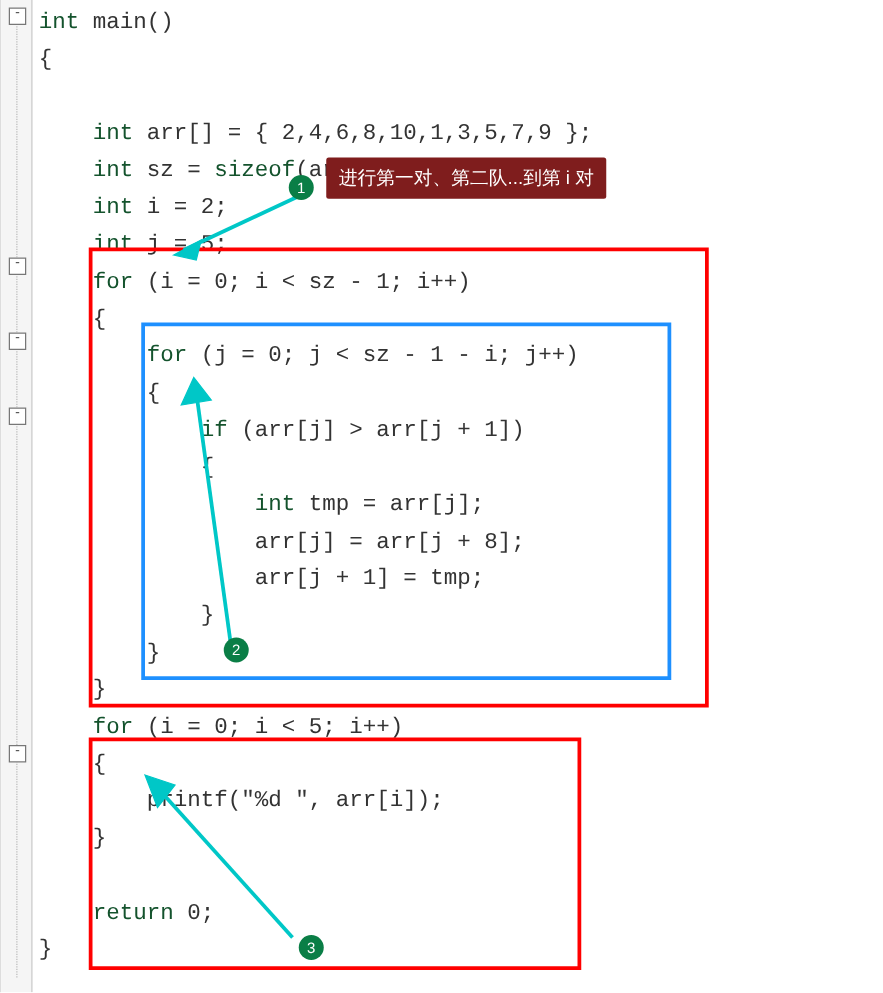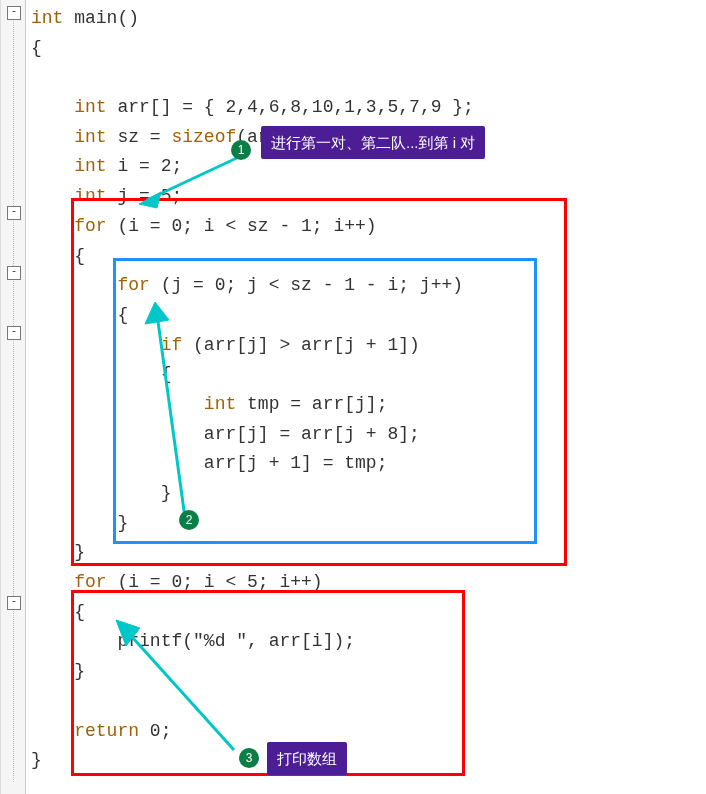--- a/index.html
+++ b/index.html
@@ -1,23 +1,23 @@
 <!DOCTYPE html>
 <html><head>
 <meta charset="utf-8">
 <style>
   body{margin:0;background:#fff;font-family:Consolas,"Courier New",monospace;font-size:18px;color:#333;line-height:1.65}
   .wrap{position:relative;width:706px;height:794px;background:#fff;overflow:hidden;border-left:1px solid #ddd}
   .gutter{position:absolute;left:0;top:0;width:24px;height:100%;background:#f5f5f5;border-right:1px solid #ccc}
   .fold{position:absolute;left:6px;width:12px;height:12px;border:1px solid #777;background:#fff;text-align:center;line-height:10px;font-size:10px;color:#333}
   .gutter::before{content:"";position:absolute;left:12px;top:12px;width:0;height:770px;border-left:1px dotted #bbb}
   .code{position:absolute;left:30px;top:4px;white-space:pre}
-  .kw{color:#a16207}
+  .kw{color:#14532d}
   .badge{position:absolute;width:20px;height:20px;border-radius:50%;background:#0a7e46;color:#fff;font-size:12px;text-align:center;line-height:20px;font-family:Arial,sans-serif}
-  .note{position:absolute;background:#4c1d95;color:#fff;font-family:"Microsoft YaHei",Arial,sans-serif;font-size:15px;padding:6px 10px;border-radius:2px;line-height:1.4}
+  .note{position:absolute;background:#7f1d1d;color:#fff;font-family:"Microsoft YaHei",Arial,sans-serif;font-size:15px;padding:6px 10px;border-radius:2px;line-height:1.4}
   .box{position:absolute;border:3px solid red}
   .innerbox{position:absolute;border:3px solid #1e90ff}
   .arrow{position:absolute;stroke:#00c7c7;fill:#00c7c7}
 </style>
 </head>
 <body>
 
 <div class="wrap">
   <div class="gutter">
     <div class="fold" style="top:6px">-</div>
@@ -74,14 +74,13 @@
   </svg>
 
   <div class="badge" style="left:230px;top:140px">1</div>
   <div class="note" style="left:260px;top:126px">
     <div>进行第一对、第二队...到第 i 对</div>
   </div>
 
   <div class="badge" style="left:178px;top:510px">2</div>
 
   <div class="badge" style="left:238px;top:748px">3</div>
-  <div class="note" style="left:266px;top:742px">打印数组</div>
 </div>
 
 </body></html>

